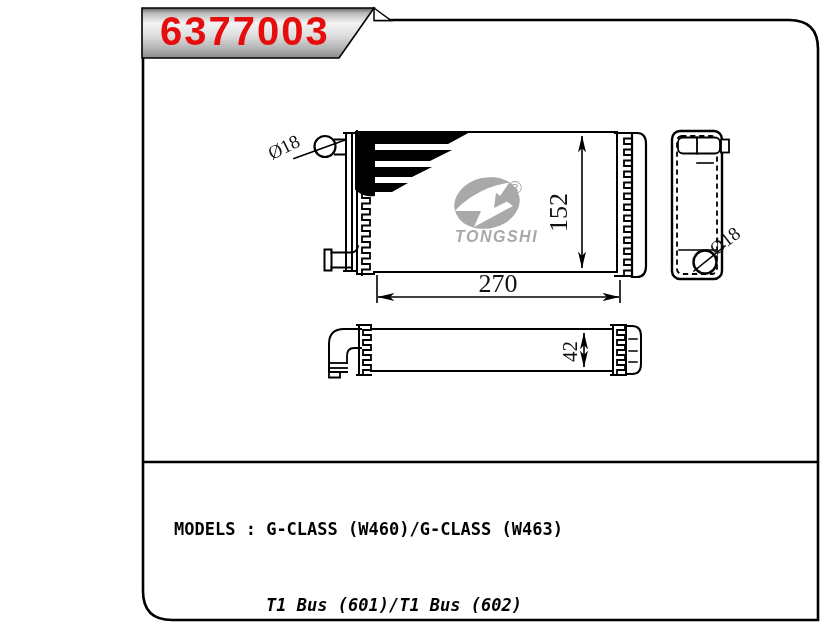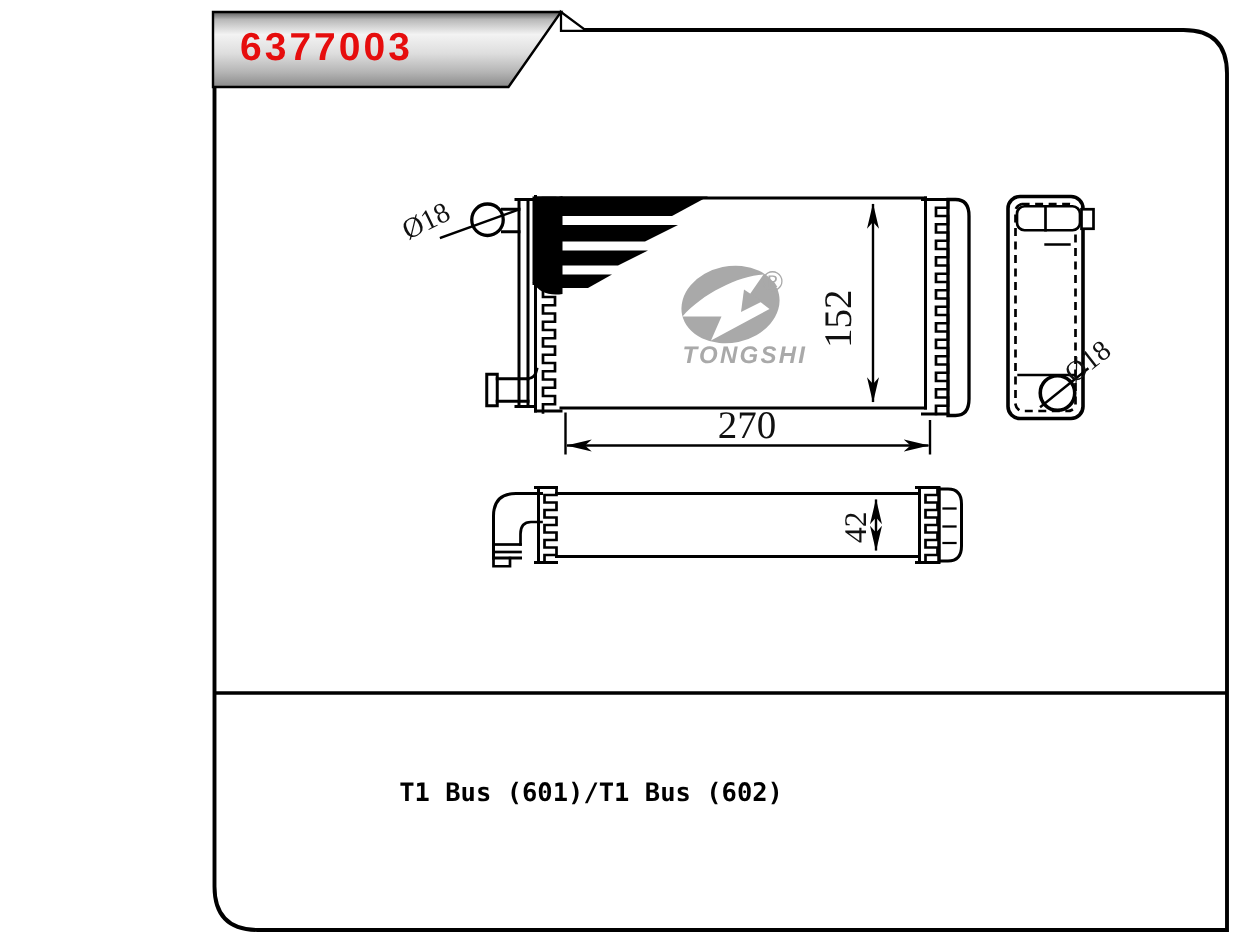--- a/index.html
+++ b/index.html
@@ -1,26 +1,26 @@
 <!DOCTYPE html>
 <html><head>
 <meta charset="utf-8">
 <style>
   html,body{margin:0;padding:0;background:#ffffff;}
   .page{position:relative;width:829px;height:632px;background:#fff;overflow:hidden;
         font-family:"Liberation Sans",sans-serif;}
   .art{position:absolute;left:0;top:0;width:829px;height:632px;}
   .partnum{position:absolute;left:160px;top:8px;width:200px;height:46px;
-           font-family:"Liberation Sans",sans-serif;font-size:26px;font-weight:bold;
+           font-family:"Liberation Sans",sans-serif;font-size:40px;font-weight:bold;
            color:#e60d0d;letter-spacing:2px;line-height:46px;}
   .spec-col{position:absolute;font-family:"DejaVu Sans Mono",monospace;
             font-size:17px;line-height:25.4px;font-weight:600;color:#000;white-space:pre;}
   .spec-left{left:174px;top:466px;}
   .spec-right{left:599px;top:466px;}
-  .cont9{padding-left:9ch;}
+  .cont9{padding-left:9ch;font-style:italic;}
   .cont6{padding-left:6ch;}
 </style>
 </head>
 <body>
 
 <div class="page">
 
   <svg class="art" viewBox="0 0 829 632">
     <defs>
       <linearGradient id="metal" x1="0" y1="0" x2="0" y2="1">
@@ -146,20 +146,21 @@
       <path d="M455,211 C468,196 492,184 509,183 L500,196 L513,206 L474,227 L481,211 Z" fill="#ffffff"></path>
       <path d="M496,193 L508,201 L494,208 Z" fill="#a9a9a9"></path>
       <text x="508" y="194" font-size="19" fill="#a9a9a9" font-family="Liberation Sans, sans-serif">®</text>
       <text x="455" y="242" font-size="16" font-weight="bold" font-style="italic" letter-spacing="1.5" fill="#a9a9a9" font-family="Liberation Sans, sans-serif">TONGSHI</text>
     </g>
   </svg>
 
   <div class="partnum">6377003</div>
 
   <div class="spec-col spec-left">
+    <div class="sline"><span>MODELS</span><span> : </span><span>G-CLASS (W460)/G-CLASS (W463)</span></div>
     <div class="sline cont9"><span>T1 Bus (601)/T1 Bus (602)</span></div>
     
     
     
     
   </div>
 
   <div class="spec-col spec-right">
     
     

